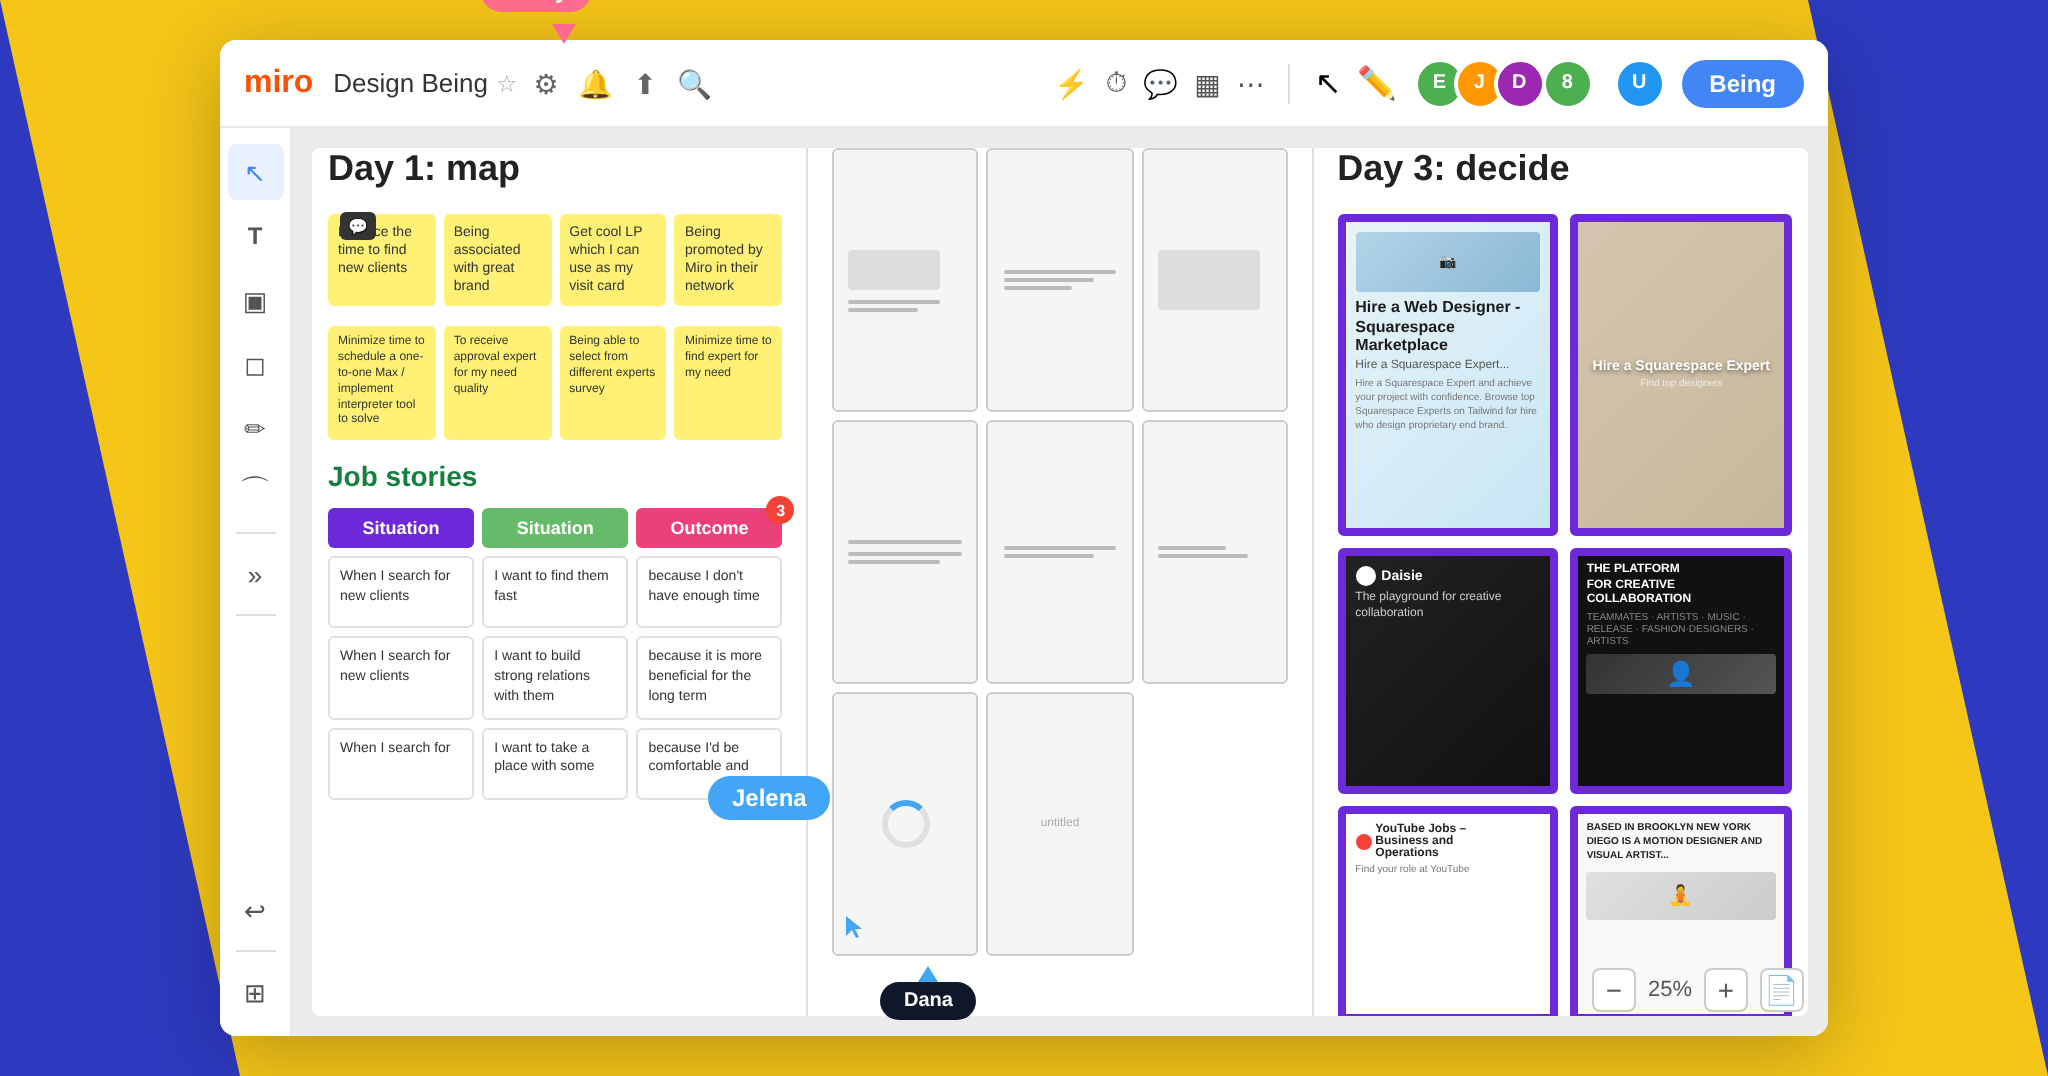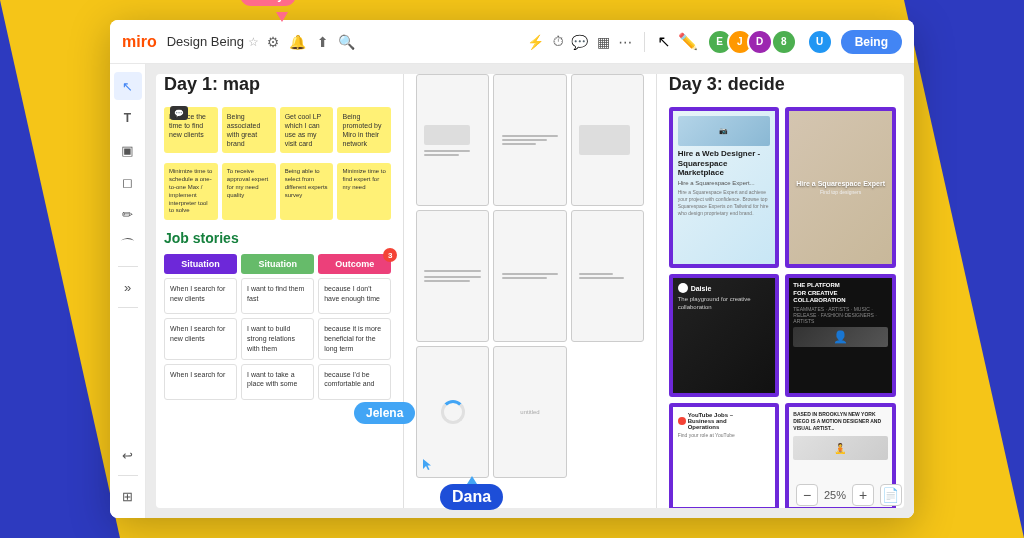--- a/index.html
+++ b/index.html
@@ -737,25 +737,25 @@
           </div>
         </div>
 
         <div class="bottom-bar">
           <div class="zoom-btn">−</div>
           <span class="zoom-level">25%</span>
           <div class="zoom-btn">+</div>
           <div class="zoom-btn">📄</div>
         </div>
 
-        <div style="position:absolute;bottom:94px;left:208px;z-index:50;">
+        <div style="position:absolute;bottom:108px;left:208px;z-index:50;">
           <div style="background:#42A5F5;color:#fff;border-radius:20px;padding:4px 12px;font-size:12px;font-weight:600;">Jelena</div>
         </div>
 
         <div style="position:absolute;bottom:8px;left:294px;z-index:50;">
-          <div style="background:#1d4ed8;color:#fff;border-radius:20px;padding:4px 12px;font-size:16px;font-weight:600;">Dana</div>
+          <div style="background:#0f172a;color:#fff;border-radius:20px;padding:4px 12px;font-size:10px;font-weight:600;">Dana</div>
           <div style="position:absolute;top:-8px;left:50%;transform:translateX(-50%);width:0;height:0;border-left:5px solid transparent;border-right:5px solid transparent;border-bottom:8px solid #42A5F5;"></div>
         </div>
 
       </div>
     </div>
   </div>
 </div>
 
 </body></html>

